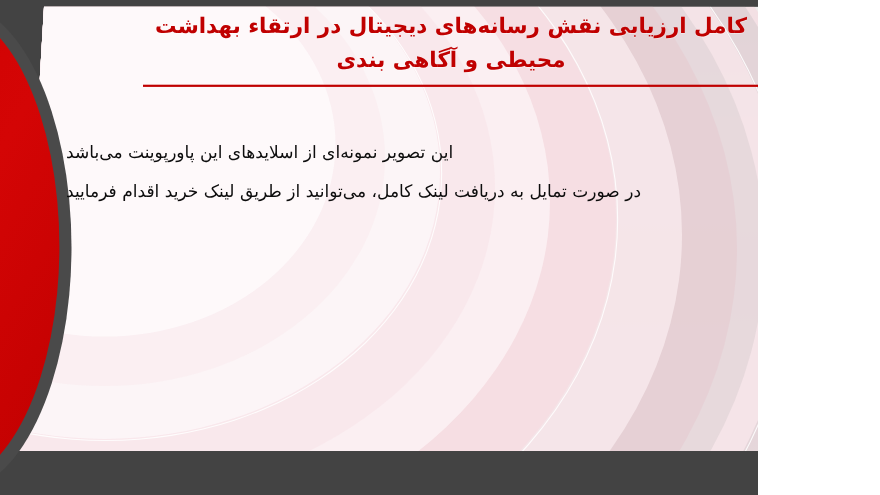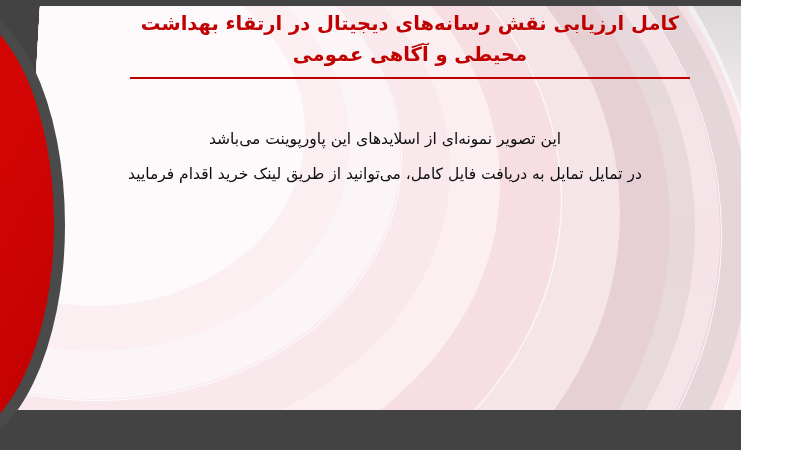--- a/index.html
+++ b/index.html
@@ -9,21 +9,21 @@
   }
   body {
     width: 800px;
     height: 450px;
     overflow: hidden;
     font-family: "DejaVu Sans", "Liberation Sans", sans-serif;
   }
 
   #slide {
     position: relative;
-    width: 741px;
+    width: 689px;
     height: 450px;
     overflow: hidden;
     background: #3f3f3f;
   }
 
   
   .frame-dark {
     position: absolute;
     inset: 0;
     background: #434343;
@@ -156,21 +156,21 @@
     border-top: 2px solid #c00000;
   }
 
   
   .body-block {
     position: absolute;
     left: 60px;
     top: 122px;
     width: 650px;
     direction: rtl;
-    text-align: center;
+    text-align: left;
   }
   .body-line {
     color: #0d0d0d;
     font-size: 15.5px;
     line-height: 35px;
     white-space: nowrap;
   }
 </style>
 </head>
 <body>
@@ -201,22 +201,22 @@
   <div class="bottom-strip"></div>
 
   <div class="red-right-2"></div>
   <div class="red-right"></div>
 
   <div class="red-left-outline"></div>
   <div class="red-left"></div>
 
   <div class="title-block">
     <div class="title-line">کامل ارزیابی نقش رسانه‌های دیجیتال در ارتقاء بهداشت</div>
-    <div class="title-line">محیطی و آگاهی عمومی</div>
+    <div class="title-line">محیطی و آگاهی بندی</div>
   </div>
   <div class="title-rule"></div>
 
   <div class="body-block">
     <div class="body-line">این تصویر نمونه‌ای از اسلایدهای این پاورپوینت می‌باشد</div>
-    <div class="body-line">در تمایل تمایل به دریافت فایل کامل، می‌توانید از طریق لینک خرید اقدام فرمایید</div>
+    <div class="body-line">در صورت تمایل به دریافت لینک کامل، می‌توانید از طریق لینک خرید اقدام فرمایید</div>
   </div>
 
 </div>
 
 </body></html>

